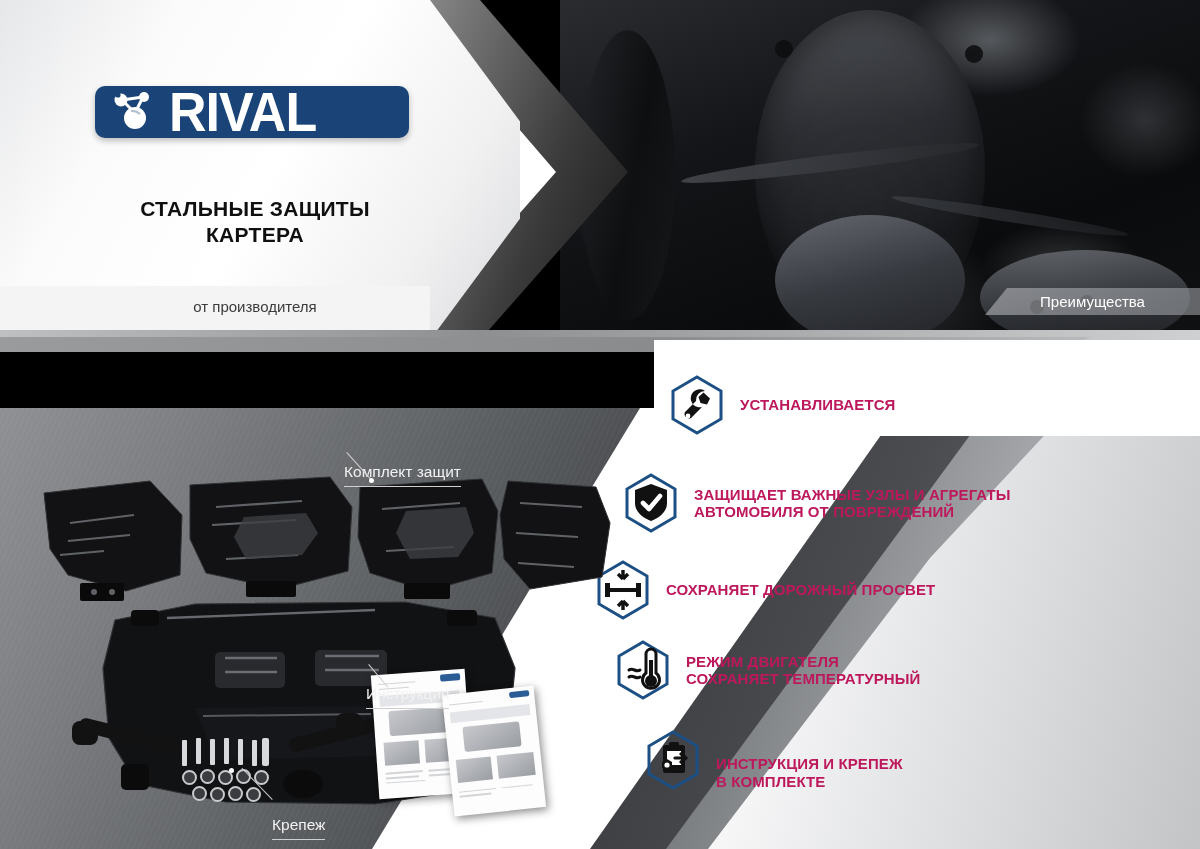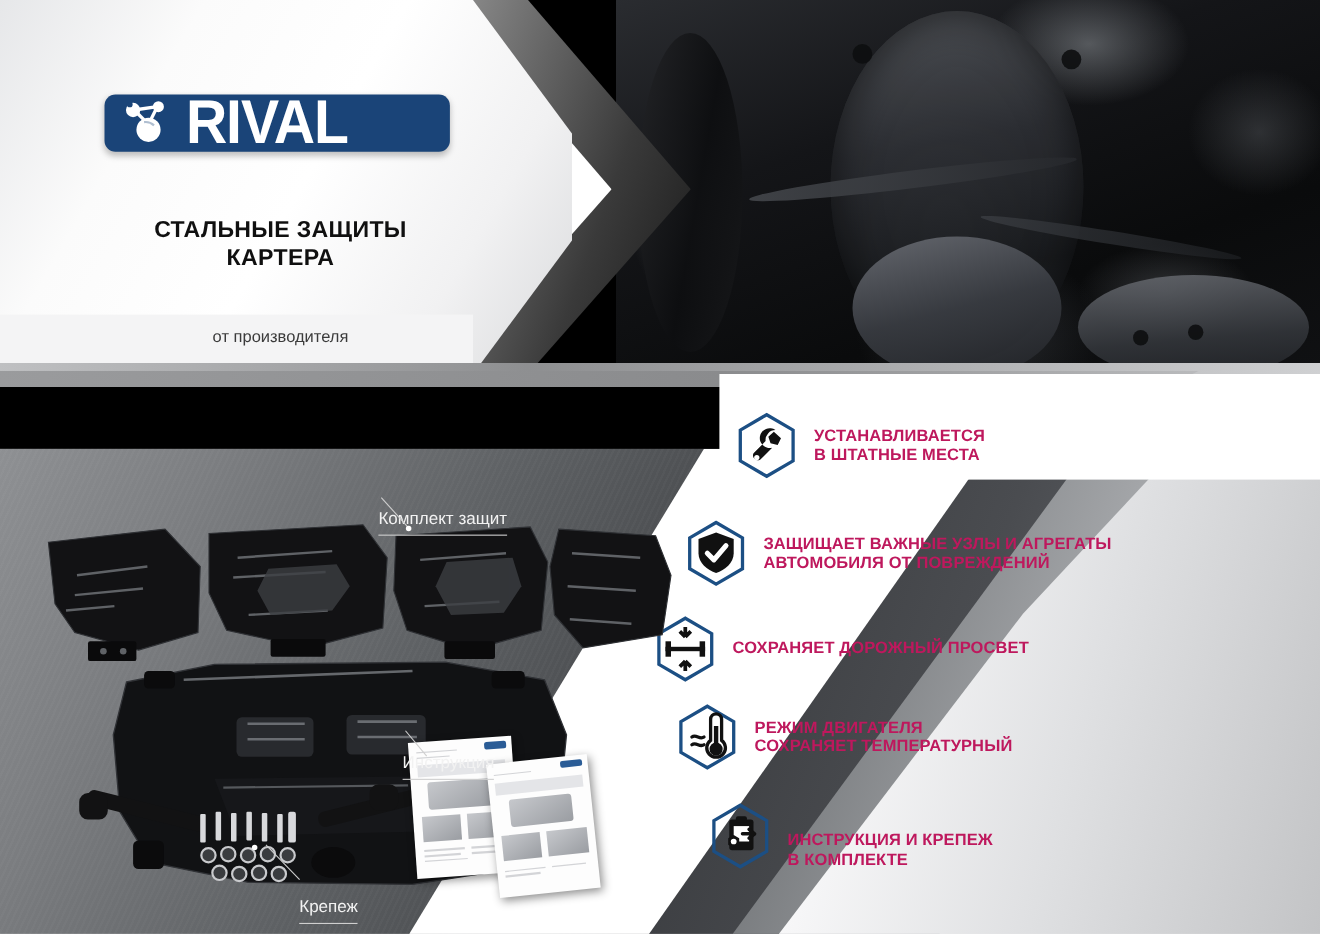--- a/index.html
+++ b/index.html
@@ -180,37 +180,39 @@
     </span>
     <span class="lw">RIVAL</span>
   </div>
 
   <div class="layer" id="headline">
     <div>СТАЛЬНЫЕ ЗАЩИТЫ</div>
     <div>КАРТЕРА</div>
   </div>
   <div class="layer" id="sub">от производителя</div>
 
+  <div class="layer" id="advtab">
+    <span>Преимущества</span>
+  </div>
 
   <div class="layer" id="features">
 
     <div class="feat" id="f1">
       <div class="hex">
         <svg width="54" height="60" viewBox="0 0 54 60">
           <polygon points="27,2 51,16 51,44 27,58 3,44 3,16" fill="none" stroke="#1c4f84" stroke-width="3"></polygon>
           <g fill="#111">
             <path d="M35 16 a9 9 0 1 0 -3 16 l-11 11 a4.5 4.5 0 0 1-6-6 l11-11 a9 9 0 0 1 9-10 z
                      M33.5 17.5 l-5 4.5 2 6 6.5 1.5 3-6 z"></path>
             <circle cx="18" cy="41" r="2.4" fill="#fff"></circle>
           </g>
         </svg>
       </div>
       <div class="ftext">
         <div>УСТАНАВЛИВАЕТСЯ</div>
-        <div>В ШТАТНЫЕ МЕСТА</div>
       </div>
     </div>
 
     <div class="feat" id="f2">
       <div class="hex">
         <svg width="54" height="60" viewBox="0 0 54 60">
           <polygon points="27,2 51,16 51,44 27,58 3,44 3,16" fill="none" stroke="#1c4f84" stroke-width="3"></polygon>
           <path d="M27 11 L43 17 v13 c0 9 -8 15 -16 18 c-8 -3 -16 -9 -16 -18 V17 z" fill="#111"></path>
           <path d="M19 30 l6 6 l11 -13" stroke="#fff" stroke-width="4.6" fill="none" stroke-linecap="round" stroke-linejoin="round"></path>
         </svg>

